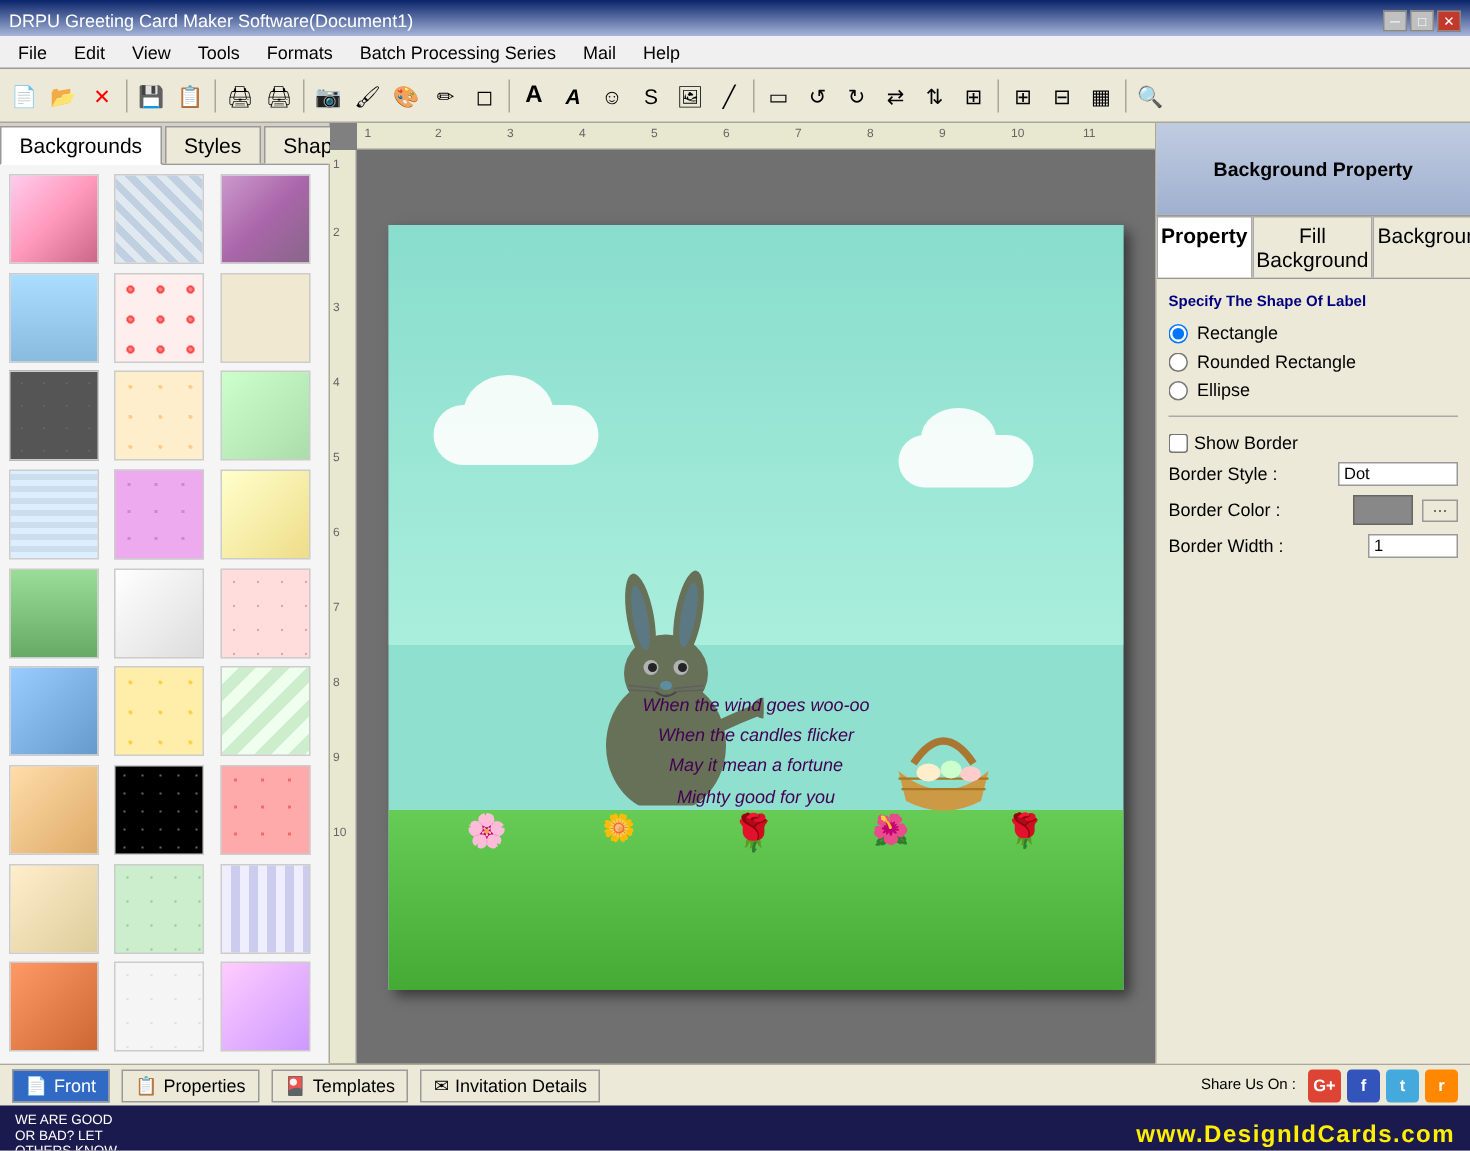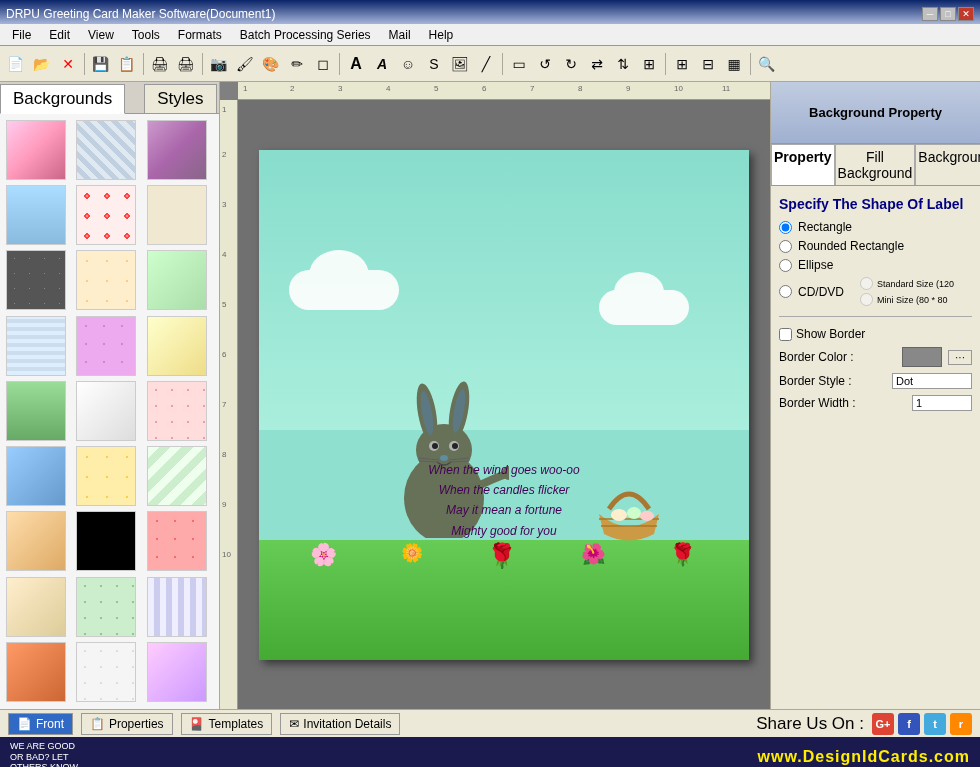--- a/index.html
+++ b/index.html
@@ -80,22 +80,22 @@
       display: flex;
       background: #d4d0c8;
       border-bottom: 1px solid #999;
     }
     .panel-tab {
       padding: 4px 12px;
       cursor: pointer;
       border: 1px solid #999;
       border-bottom: none;
       background: #ece9d8;
-      font-size: 17px;
-      margin-right: 19px;
+      font-size: 14px;
+      margin-right: 2px;
       margin-top: 2px;
     }
     .panel-tab.active { background: #fff; border-bottom: 1px solid white; margin-bottom: -1px; z-index: 1; }
 
     
     #thumb-grid {
       display: grid;
       grid-template-columns: repeat(3, 1fr);
       gap: 4px;
       padding: 6px;
@@ -290,21 +290,21 @@
       text-align: center;
       cursor: pointer;
       font-size: 14px;
       border: 1px solid #aaa;
       border-bottom: none;
       background: #ece9d8;
     }
     .right-tab.active { background: #fff; font-weight: bold; }
     #right-content { padding: 8px; flex: 1; overflow-y: auto; }
     .section-label {
-      font-size: 14px;
+      font-size: 10px;
       font-weight: bold;
       color: #000080;
       margin-bottom: 6px;
       padding: 2px 0;
     }
     .radio-row {
       display: flex;
       align-items: center;
       gap: 6px;
       margin: 5px 0;
@@ -377,21 +377,21 @@
     .status-btn {
       display: flex; align-items: center; gap: 4px;
       padding: 2px 8px;
       border: 1px solid #999;
       background: #ece9d8;
       cursor: pointer;
       font-size: 11px;
       height: 22px;
     }
     .status-btn.active { background: #316ac5; color: white; }
-    .share-label { margin-left: auto; font-size: 17px; }
+    .share-label { margin-left: auto; font-size: 10px; }
     .social-icons { display: flex; gap: 4px; }
     .social-btn {
       width: 22px; height: 22px;
       border-radius: 3px;
       display: flex; align-items: center; justify-content: center;
       font-size: 11px; color: white; cursor: pointer; font-weight: bold;
     }
 
     
     #adbar {
@@ -638,51 +638,37 @@
       <div class="radio-row">
         <input type="radio" name="shape" style="">
         <span>Rounded Rectangle</span>
       </div>
 
       <div class="radio-row">
         <input type="radio" name="shape" style="">
         <span>Ellipse</span>
       </div>
 
-      <div class="radio-row">
-        <input type="radio" name="shape" style="">
-        <span>CD/DVD</span>
-        <div class="sub-options" style="margin-left:10px;">
-          <div class="sub-row">
-            <input type="radio" name="cdsize" disabled="" style="">
-            <span style="font-size:9px;">Standard Size (120</span>
-          </div>
-          <div class="sub-row">
-            <input type="radio" name="cdsize" disabled="" style="">
-            <span style="font-size:9px;">Mini Size (80 * 80</span>
-          </div>
-        </div>
-      </div>
 
       <div class="divider"></div>
 
       <div class="checkbox-row">
         <input type="checkbox" style="">
         <span>Show Border</span>
+      </div>
+
+      <div class="field-row">
+        <span class="field-label">Border Style :</span>
+        <input type="text" class="text-input" style="width: 80px;" value="Dot">
       </div>
 
       <div class="field-row">
         <span class="field-label">Border Color :</span>
         <div class="color-box"></div>
         <button class="browse-btn">···</button>
-      </div>
-
-      <div class="field-row">
-        <span class="field-label">Border Style :</span>
-        <input type="text" class="text-input" style="width: 80px;" value="Dot">
       </div>
 
       <div class="field-row">
         <span class="field-label">Border Width :</span>
         <input type="text" class="text-input" style="width: 60px;" value="1">
       </div>
     </div>
   </div>
 </div>
 

